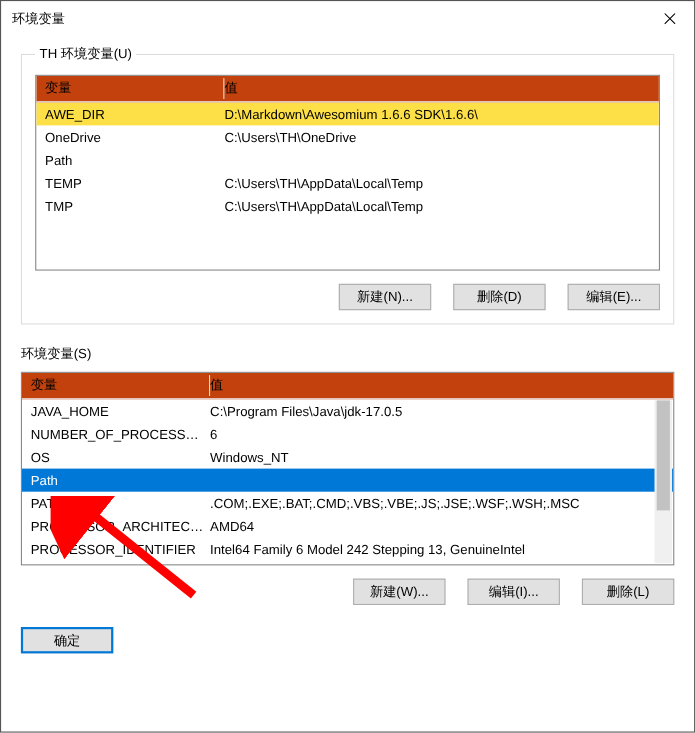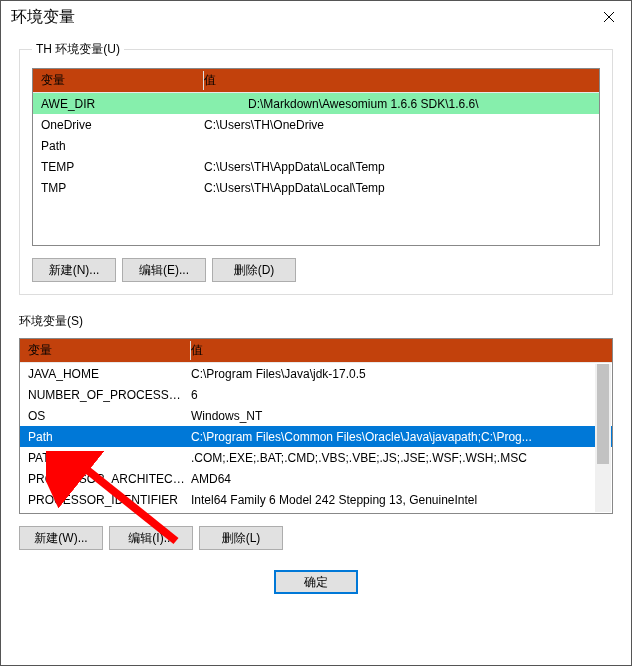--- a/index.html
+++ b/index.html
@@ -1,38 +1,38 @@
 <!DOCTYPE html>
 <html><head>
 <meta charset="utf-8">
 <style>
   * { box-sizing: border-box; font-family: "Microsoft YaHei", "Segoe UI", sans-serif; }
   body { margin: 0; background: #fff; width: 632px; height: 666px; overflow: hidden; position: relative; }
   .window { width: 632px; height: 666px; border: 1px solid #555; background: #fff; position: relative; }
-  .titlebar { height: 32px; display: flex; align-items: center; justify-content: space-between; padding: 0 0 0 10px; font-size: 16px; }
+  .titlebar { height: 32px; display: flex; align-items: center; justify-content: space-between; padding: 0 0 0 10px; font-size: 12px; }
   .titlebar .title { color: #000; }
   .titlebar .close { width: 45px; height: 32px; display: flex; align-items: center; justify-content: center; font-size: 14px; }
   .content { padding: 8px 18px 14px 18px; }
   fieldset { border: 1px solid #ddd; border-radius: 0; padding: 10px 12px 12px 12px; margin: 0 0 18px 0; }
   legend { font-size: 12px; padding: 0 4px; color: #000; }
   .table-wrap { border: 1px solid #888; height: 178px; overflow: hidden; position: relative; background: #fff; }
   .table-wrap.sys { height: 176px; }
   .thead { display: flex; background: #c2410c; border-bottom: 1px solid #e8e8e8; height: 24px; align-items: center; font-size: 12px; position: relative; }
   .thead .col1 { width: 165px; padding-left: 8px; }
   .thead .col2 { flex: 1; padding-left: 6px; }
   .thead .divider { position: absolute; left: 170px; top: 2px; bottom: 2px; width: 1px; background: #e0e0e0; }
   .rows { overflow-y: auto; }
   .row { display: flex; font-size: 12px; height: 21px; align-items: center; white-space: nowrap; }
   .row .col1 { width: 165px; padding-left: 8px; overflow: hidden; text-overflow: ellipsis; }
   .row .col2 { flex: 1; padding-left: 6px; overflow: hidden; text-overflow: ellipsis; }
   .row.sel { background: #0078d7; color: #fff; }
-  .row.inact { background: #86efac; gap: 44px; }
-  .btnrow { display: flex; justify-content: flex-start; gap: 6px; margin-top: 12px; }
+  .row.inact { background: #fde047; }
+  .btnrow { display: flex; justify-content: flex-end; gap: 20px; margin-top: 12px; }
   .btn { min-width: 84px; height: 24px; font-size: 12px; background: #e1e1e1; border: 1px solid #adadad; display: inline-flex; align-items: center; justify-content: center; cursor: default; }
-  .footer { display: flex; justify-content: center; gap: 8px; padding: 6px 18px 0 18px; }
+  .footer { display: flex; justify-content: flex-start; gap: 8px; padding: 6px 18px 0 18px; }
   .footer .btn { min-width: 84px; height: 24px; }
   .btn.primary { border: 2px solid #0078d7; background: #e1e1e1; }
   .syslabel { font-size: 12px; margin: 0 0 8px 0; }
   .scrollbar { position: absolute; right: 1px; top: 25px; bottom: 1px; width: 16px; background: #f0f0f0; }
   .scrollbar .thumb { position: absolute; left: 2px; right: 2px; top: 0; height: 100px; background: #c2c2c2; }
   .arrow { position: absolute; pointer-events: none; }
 </style>
 </head>
 <body>
 
@@ -73,22 +73,22 @@
               <div class="col2">C:\Users\TH\AppData\Local\Temp</div>
             </div>
             <div class="row">
               <div class="col1">TMP</div>
               <div class="col2">C:\Users\TH\AppData\Local\Temp</div>
             </div>
           </div>
       </div>
       <div class="btnrow">
         <div class="btn">新建(N)...</div>
+        <div class="btn">删除(D)</div>
         <div class="btn">编辑(E)...</div>
-        <div class="btn">删除(D)</div>
       </div>
     </fieldset>
 
     <div class="syslabel">环境变量(S)</div>
     <div class="table-wrap sys">
       <div class="thead">
         <div class="col1">变量</div>
         <div class="divider"></div>
         <div class="col2">值</div>
       </div>
@@ -100,21 +100,20 @@
           <div class="row">
             <div class="col1">NUMBER_OF_PROCESSORS</div>
             <div class="col2">6</div>
           </div>
           <div class="row">
             <div class="col1">OS</div>
             <div class="col2">Windows_NT</div>
           </div>
           <div class="row sel">
             <div class="col1">Path</div>
-            <div class="col2">C:\Program Files\Common Files\Oracle\Java\javapath;C:\Prog...</div>
           </div>
           <div class="row">
             <div class="col1">PATHEXT</div>
             <div class="col2">.COM;.EXE;.BAT;.CMD;.VBS;.VBE;.JS;.JSE;.WSF;.WSH;.MSC</div>
           </div>
           <div class="row">
             <div class="col1">PROCESSOR_ARCHITECT...</div>
             <div class="col2">AMD64</div>
           </div>
           <div class="row">

